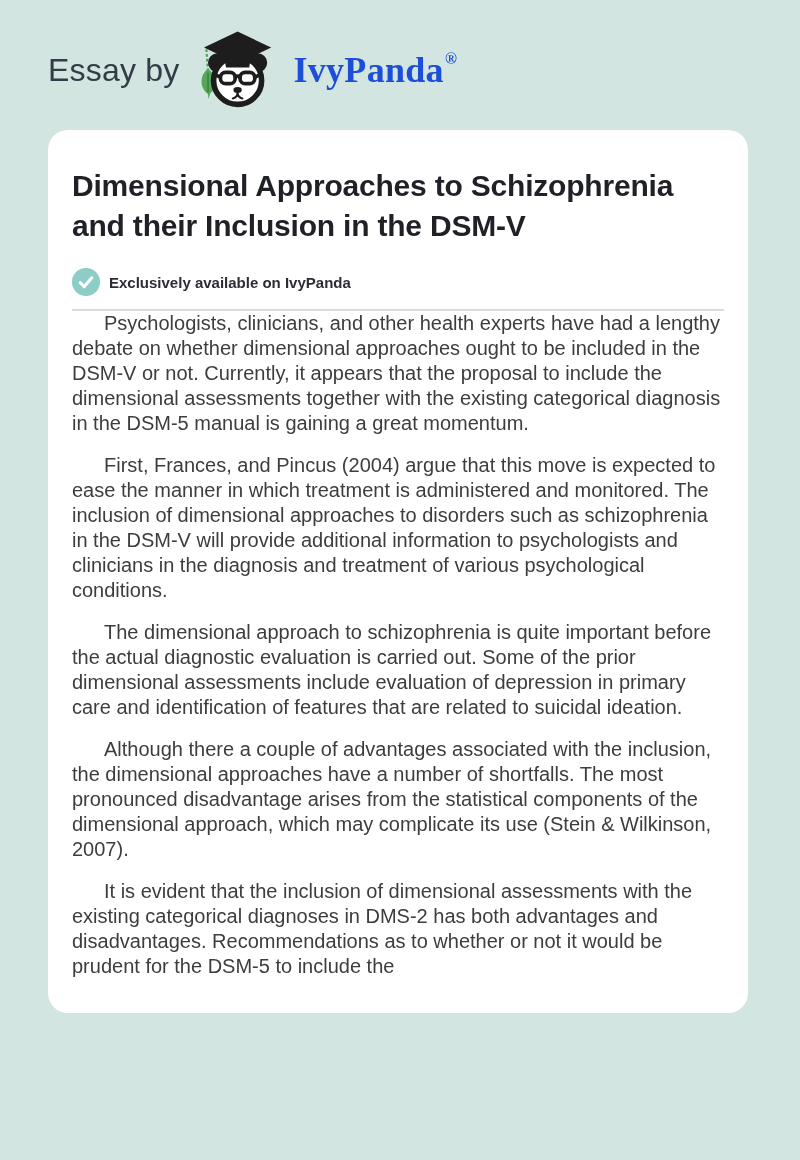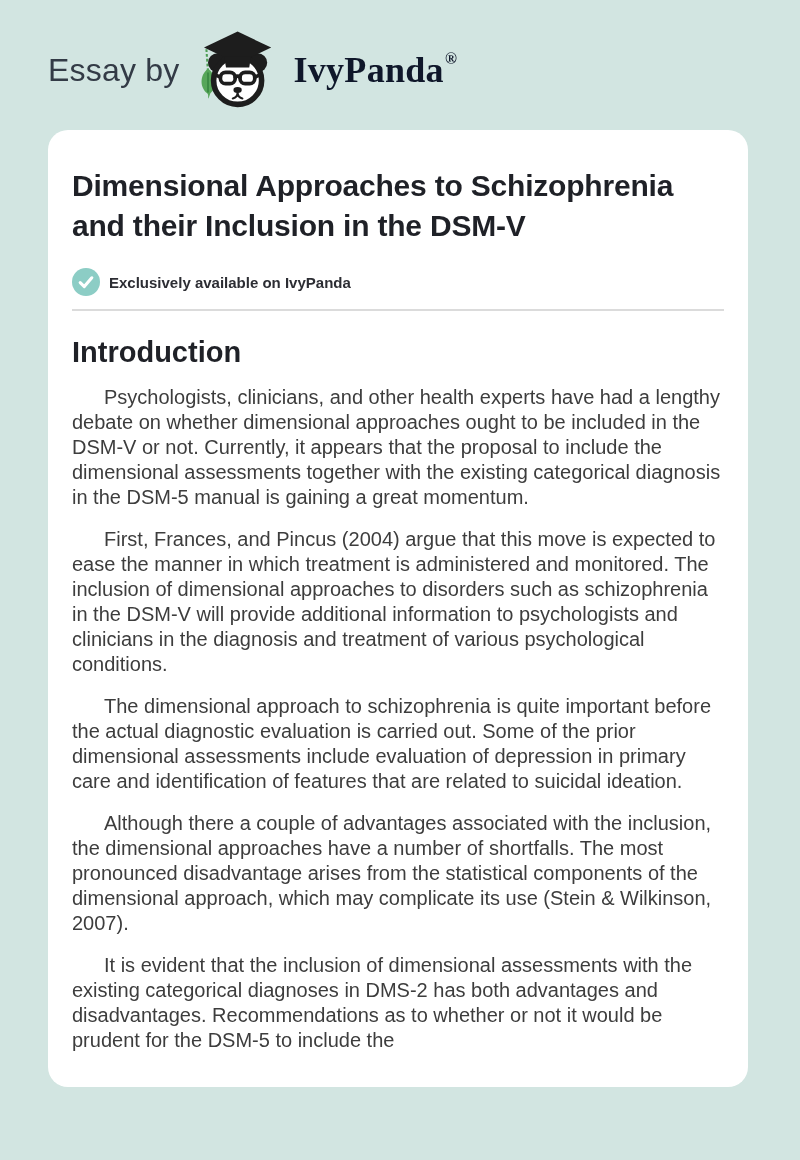--- a/index.html
+++ b/index.html
@@ -23,21 +23,21 @@
   .essay-by {
     font-size: 32px;
     color: #333b46;
     letter-spacing: 0.2px;
   }
   .logo-svg { display: block; }
   .wordmark {
     font-family: "Liberation Serif", serif;
     font-weight: bold;
     font-size: 36px;
-    color: #0f172a;
+    color: #1d4ed8;
     letter-spacing: 0.3px;
     white-space: nowrap;
   }
   .wordmark sup {
     font-size: 16px;
     vertical-align: 18px;
     margin-left: 1px;
   }
 
   
@@ -136,21 +136,20 @@
       <svg class="check-svg" width="28" height="28" viewBox="0 0 28 28" aria-hidden="true">
         <circle cx="14" cy="14" r="14" fill="#8ccdc5"></circle>
         <path d="M8.2 14.6 L12.3 18.6 L19.8 9.8" stroke="#ffffff" stroke-width="3.1" fill="none" stroke-linecap="round" stroke-linejoin="round"></path>
       </svg>
     </span>
     <span class="badge-label">Exclusively available on IvyPanda</span>
   </div>
 
   <hr class="divider">
 
-  <h2 class="section-heading">Introduction</h2>
 
   <div class="essay-body">
     <p>Psychologists, clinicians, and other health experts have had a lengthy debate on whether dimensional approaches ought to be included in the DSM-V or not. Currently, it appears that the proposal to include the dimensional assessments together with the existing categorical diagnosis in the DSM-5 manual is gaining a great momentum.</p>
     <p>First, Frances, and Pincus (2004) argue that this move is expected to ease the manner in which treatment is administered and monitored. The inclusion of dimensional approaches to disorders such as schizophrenia in the DSM-V will provide additional information to psychologists and clinicians in the diagnosis and treatment of various psychological conditions.</p>
     <p>The dimensional approach to schizophrenia is quite important before the actual diagnostic evaluation is carried out. Some of the prior dimensional assessments include evaluation of depression in primary care and identification of features that are related to suicidal ideation.</p>
     <p>Although there a couple of advantages associated with the inclusion, the dimensional approaches have a number of shortfalls. The most pronounced disadvantage arises from the statistical components of the dimensional approach, which may complicate its use (Stein &amp; Wilkinson, 2007).</p>
     <p>It is evident that the inclusion of dimensional assessments with the existing categorical diagnoses in DMS-2 has both advantages and disadvantages. Recommendations as to whether or not it would be prudent for the DSM-5 to include the</p>
   </div>
 </main>
 

